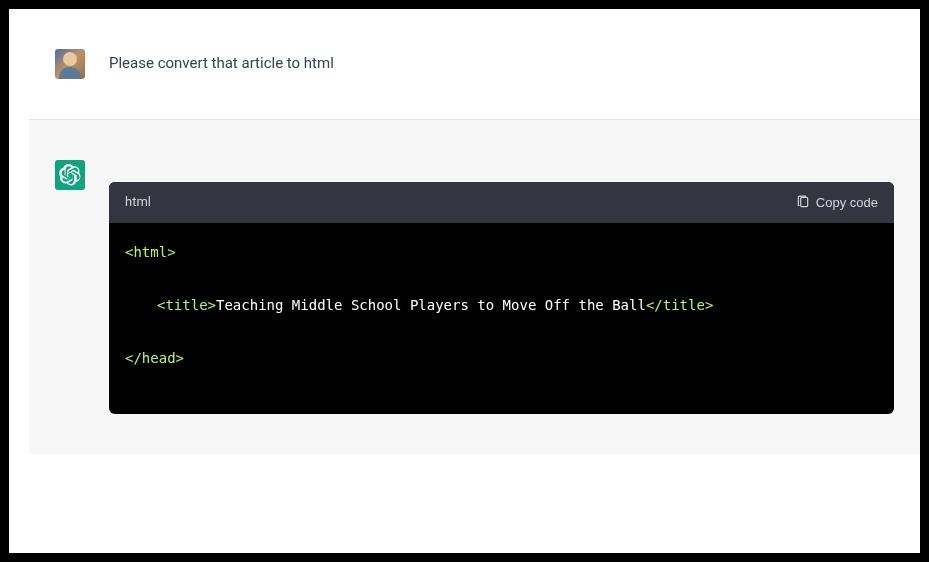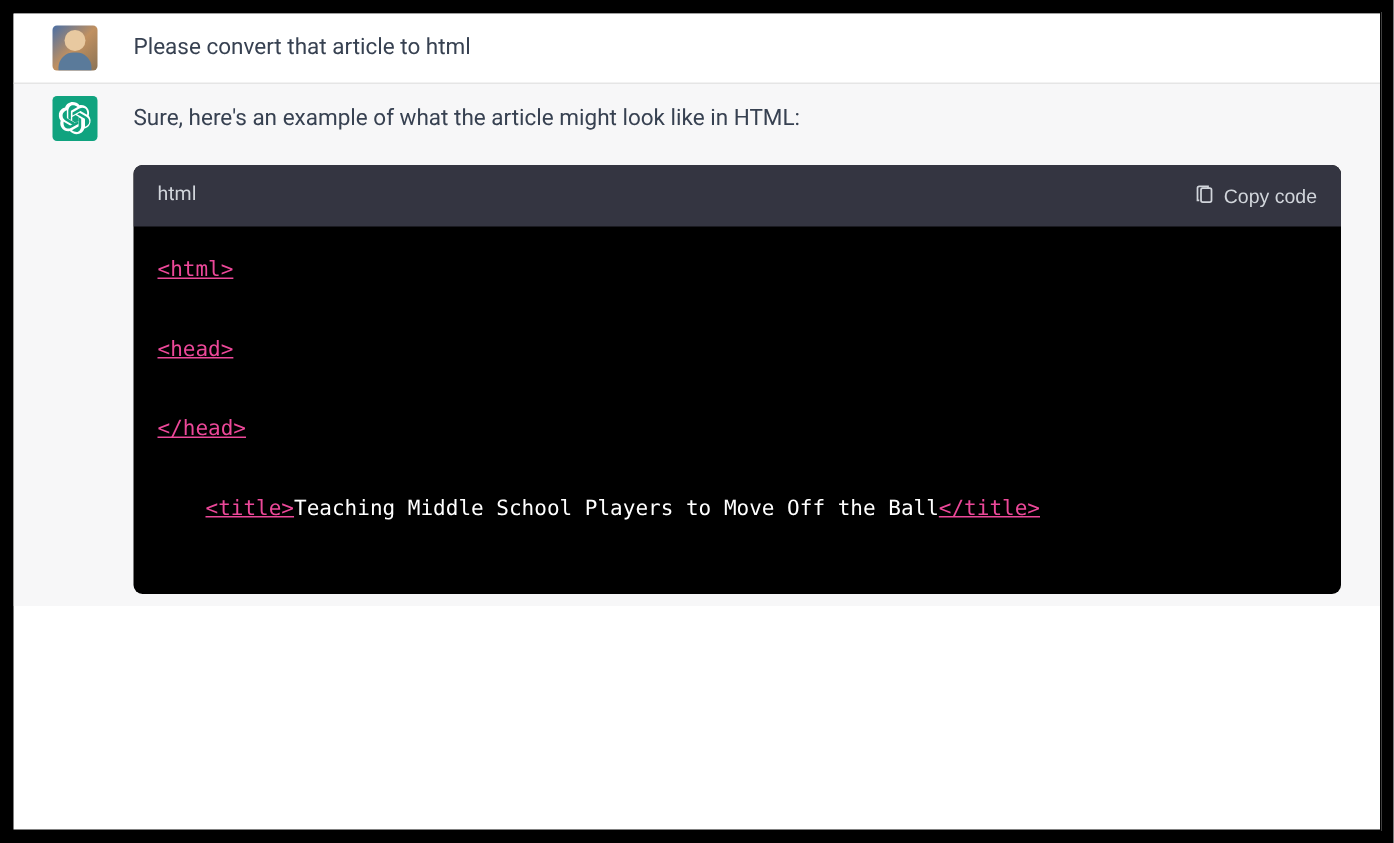--- a/index.html
+++ b/index.html
@@ -17,21 +17,22 @@
     }
     .container {
       background: #fff;
       height: 100%;
       overflow: hidden;
       border: 1px solid #000;
     }
     .message-row {
       display: flex;
       align-items: flex-start;
-      padding: 8px 26px;
+      padding: 40px 26px;
+      margin-left: 20px;
     }
     .user-row {
       background: #fff;
       border-bottom: 1px solid #e5e5e5;
     }
     .assistant-row {
       background: #f7f7f8;
       padding-right: 0;
     }
     .avatar {
@@ -138,21 +139,21 @@
       background: #888;
       border-radius: 4px;
     }
     pre {
       white-space: pre;
       margin: 0;
     }
     .tok-punc { color: #fff; }
     .tok-doctype { color: #e5e5e5; }
     .tok-keyword { color: #7aa2f7; }
-    .tok-tag { color: #ec4899; text-decoration: underline; }
+    .tok-tag { color: #bef264; }
     .tok-text { color: #fff; }
     .code-line {
       display: block;
     }
     .indent-1 { padding-left: 32px; }
   </style>
 </head>
 <body>
 
 <div class="container">
@@ -161,37 +162,35 @@
     <div class="message-content">Please convert that article to html</div>
   </div>
 
   <div class="message-row assistant-row">
     <div class="avatar bot-avatar">
       <svg viewBox="0 0 41 41" fill="none" xmlns="http://www.w3.org/2000/svg">
         <path d="M37.5 16.8c.9-2.7.6-5.7-.8-8.2-2.1-3.7-6.4-5.6-10.5-4.7C24 1.5 20.9 0 17.6 0c-4.3 0-8.1 2.8-9.4 6.8-2.8.6-5.2 2.3-6.6 4.8C-.5 15.3 0 20 2.7 23.2c-.9 2.7-.6 5.7.8 8.2 2.1 3.7 6.4 5.6 10.5 4.7 2.2 2.4 5.3 3.9 8.6 3.9 4.3 0 8.1-2.8 9.4-6.8 2.8-.6 5.2-2.3 6.6-4.8 2.1-3.7 1.6-8.4-1.1-11.6zM22.6 37.3c-2.2 0-4.2-.8-5.8-2.1l7.6-4.4c.4-.2.6-.6.6-1.1V19l3.2 1.9v8.9c0 4.1-2.5 7.5-5.6 7.5zm-15.1-6.5c-1.1-1.9-1.5-4.1-1.1-6.2l7.6 4.4c.4.2.9.2 1.2 0l9.3-5.4v3.7L15.9 32c-3.5 2-7.1.9-8.4-1.2zm-2-16.4c1.1-1.9 2.8-3.3 4.9-4v9c0 .5.2.9.6 1.1l9.3 5.4-3.2 1.9-8.5-4.9c-3.5-2-4.2-5.6-3.1-8.5zm26.8 6.2l-9.3-5.4 3.2-1.9 8.5 4.9c3.5 2 4.2 5.6 3.1 8.5-1.1 1.9-2.8 3.3-4.9 4v-9c0-.5-.2-.9-.6-1.1zm3.2-4.8l-7.6-4.4c-.4-.2-.9-.2-1.2 0l-9.3 5.4v-3.7l8.6-4.9c3.5-2 7.1-.9 8.4 1.2 1.1 1.9 1.5 4.1 1.1 6.4zm-20.1 6.6l-3.2-1.9V11.6c0-4.1 2.5-7.5 5.6-7.5 2.2 0 4.2.8 5.8 2.1l-7.6 4.4c-.4.2-.6.6-.6 1.1v10.7zm1.7-3.8l4.1-2.4 4.1 2.4v4.8l-4.1 2.4-4.1-2.4v-4.8z" fill="currentColor"></path>
       </svg>
     </div>
     <div class="message-content assistant-content">
-      <div>Sure, here's an example of what the article might look like in HTML:</div>
 
       <div class="code-block">
         <div class="code-header">
           <span class="code-lang">html</span>
           <button class="copy-button">
             <svg viewBox="0 0 24 24" fill="none" stroke="currentColor" stroke-width="2">
               <rect x="8" y="4" width="12" height="16" rx="2"></rect>
               <path d="M16 4V2H6a2 2 0 0 0-2 2v14h2"></path>
             </svg>
             <span>Copy code</span>
           </button>
         </div>
         <div class="code-body">
 <pre>
 <span class="code-line"><span class="tok-tag">&lt;html&gt;</span></span>
-<span class="code-line"><span class="tok-tag">&lt;head&gt;</span></span>
+<span class="code-line indent-1"><span class="tok-tag">&lt;title&gt;</span><span class="tok-text">Teaching Middle School Players to Move Off the Ball</span><span class="tok-tag">&lt;/title&gt;</span></span>
 <span class="code-line"><span class="tok-tag">&lt;/head&gt;</span></span>
-<span class="code-line indent-1"><span class="tok-tag">&lt;title&gt;</span><span class="tok-text">Teaching Middle School Players to Move Off the Ball</span><span class="tok-tag">&lt;/title&gt;</span></span>
 </pre>
         </div>
       </div>
     </div>
   </div>
 </div>
 
 </body></html>

